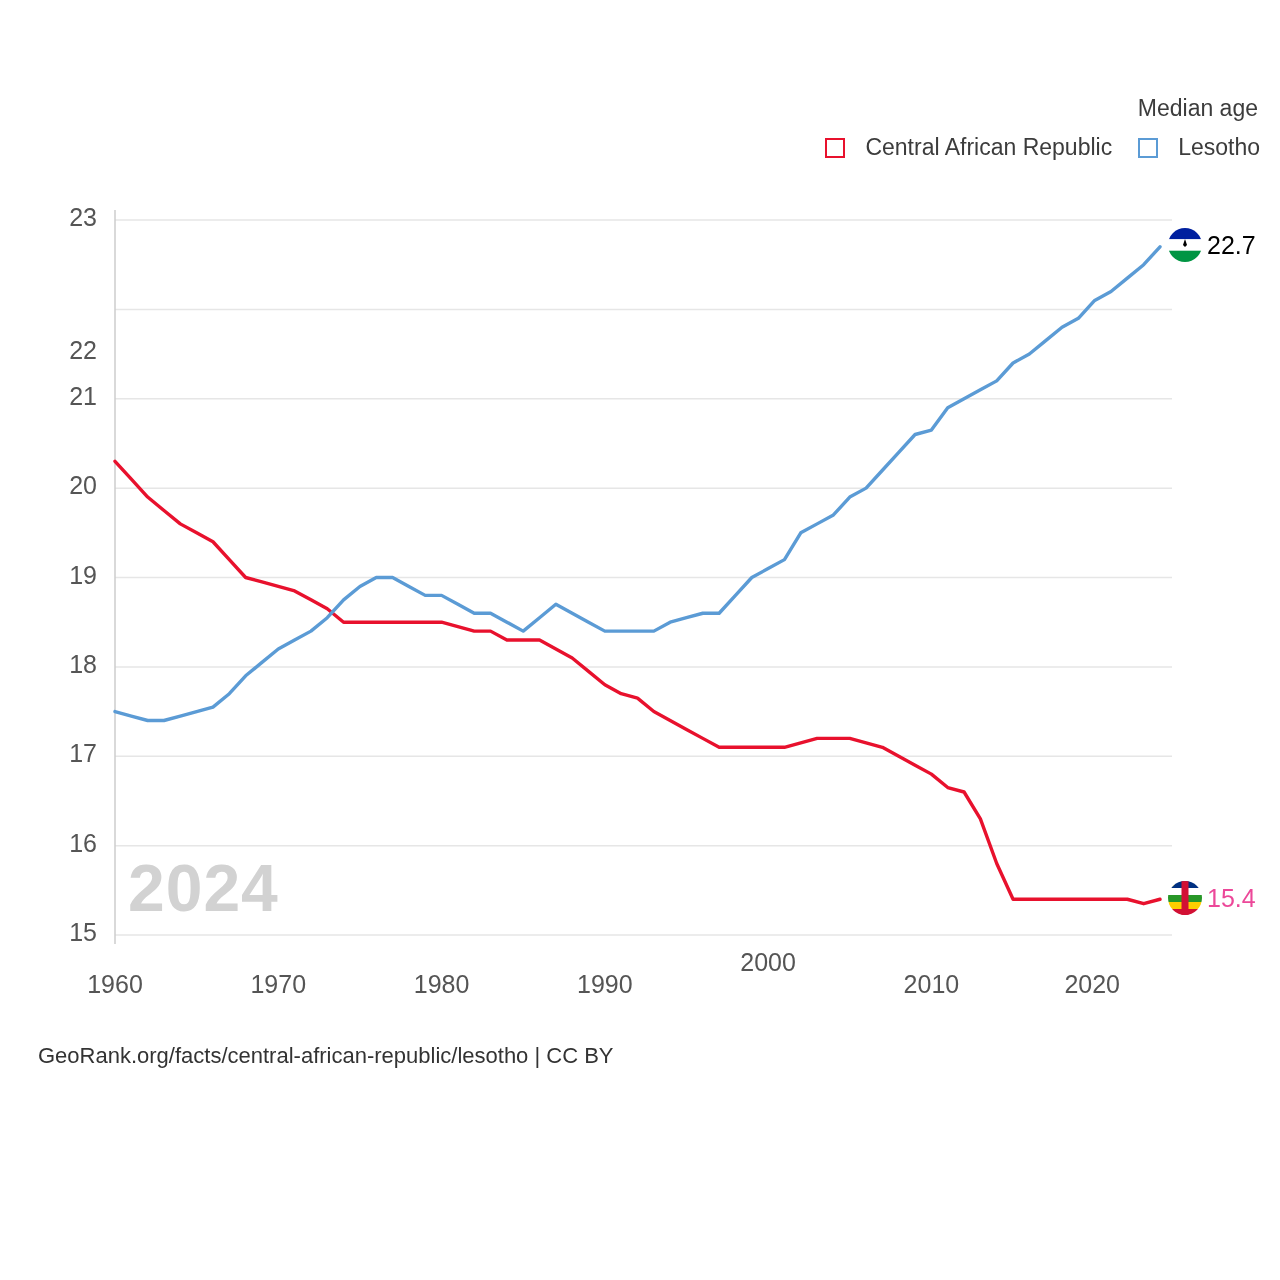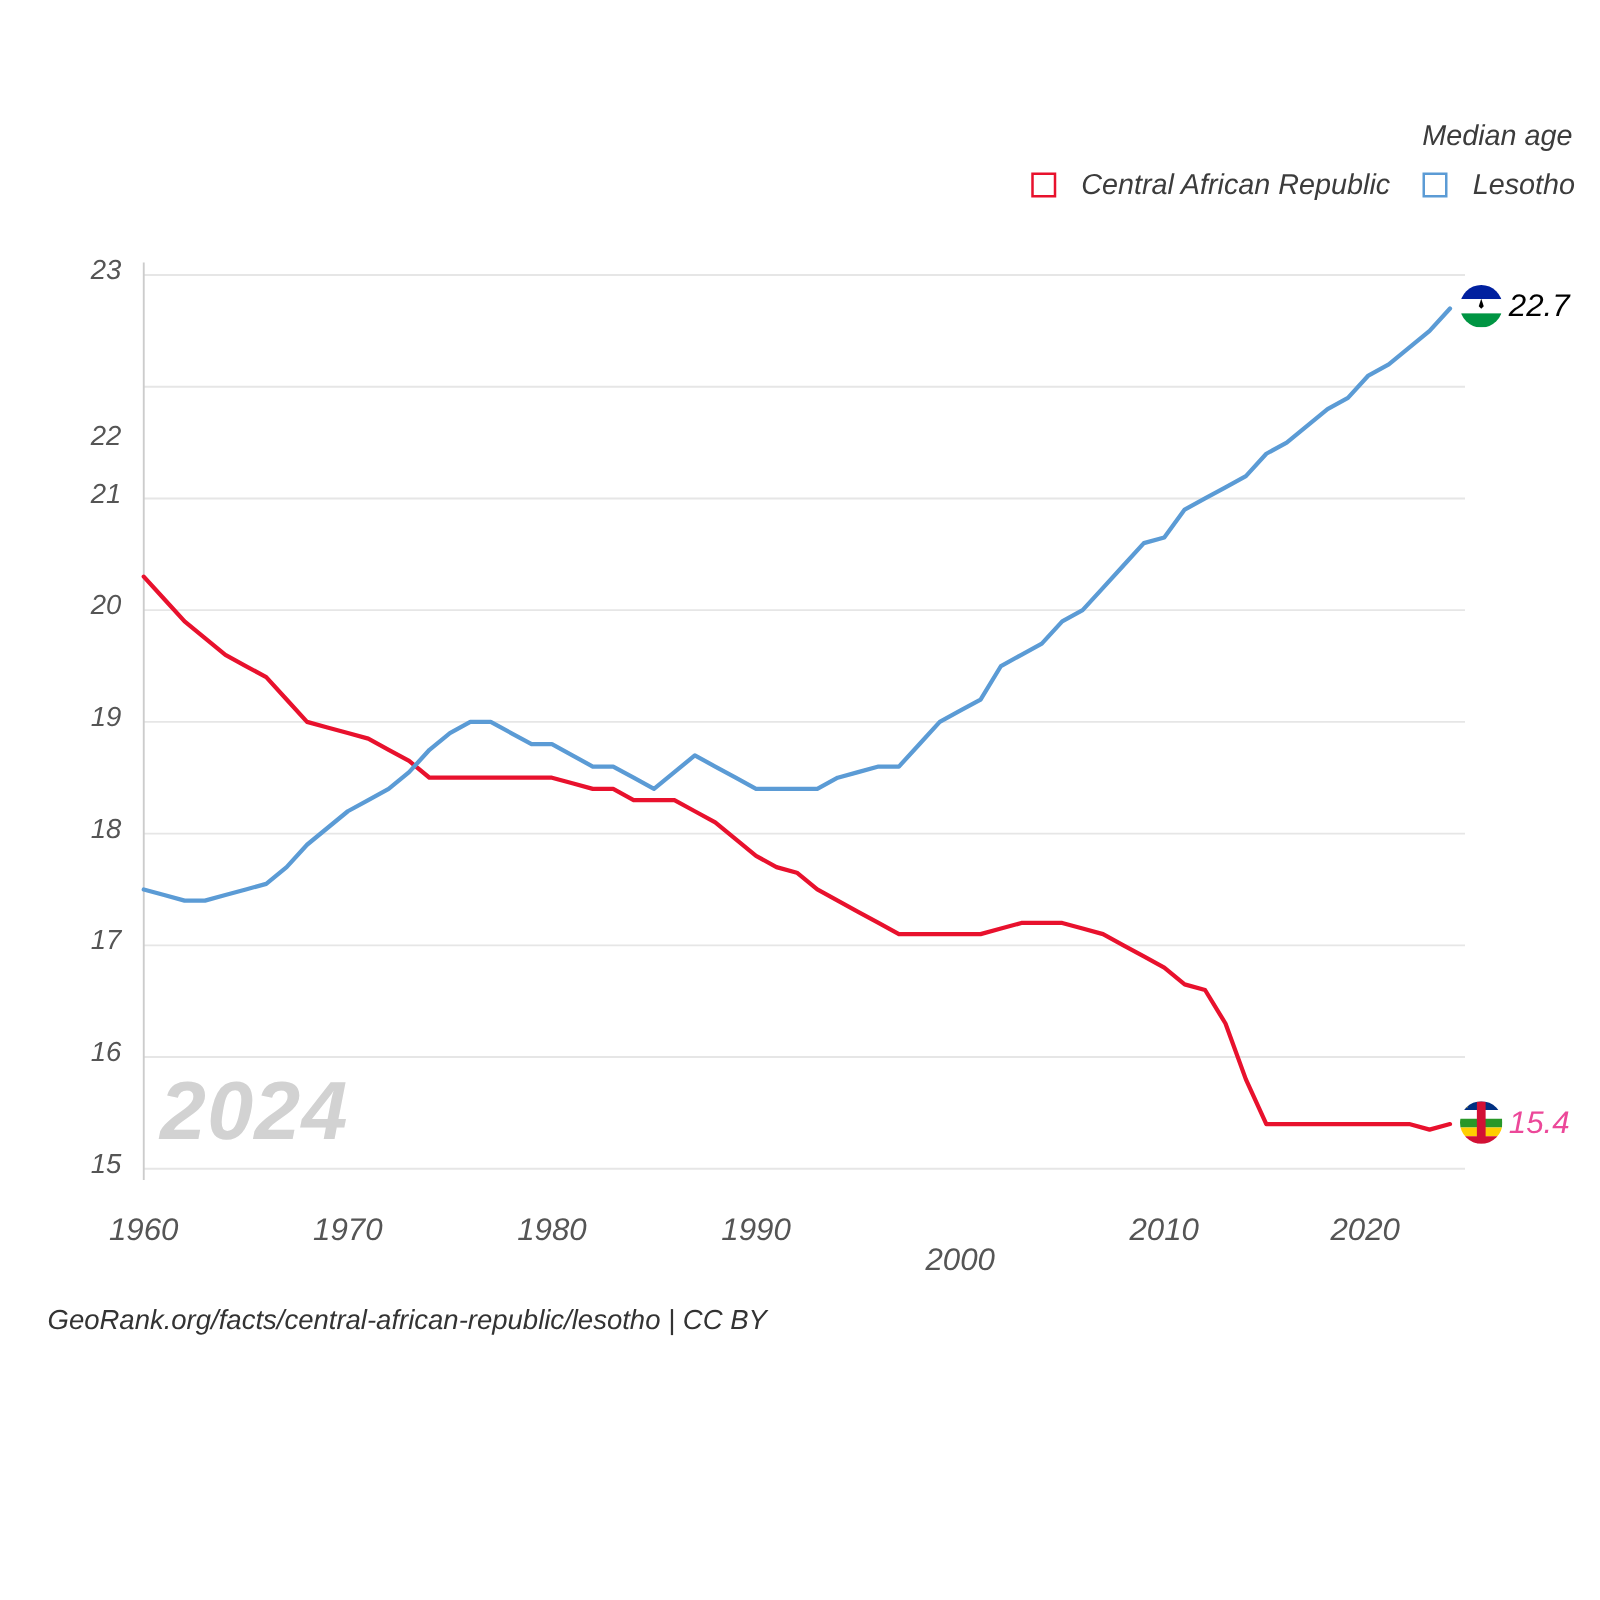--- a/index.html
+++ b/index.html
@@ -13,21 +13,20 @@
     font-family: "Liberation Sans", sans-serif;
     color: #333333;
     position: relative;
     overflow: hidden;
   }
   #chart-root {
     position: absolute;
     left: 0; top: 0;
     width: 1184px;
     height: 1280px;
-    font-style: italic;
   }
   .legend {
     position: absolute;
     left: 700px;
     top: 95px;
     width: 560px;
     text-align: right;
   }
   .legend-title {
     font-size: 23px;
@@ -65,21 +64,21 @@
     font-size: 66px;
     font-weight: bold;
     color: #d2d2d2;
     letter-spacing: 1px;
     user-select: none;
   }
   .ytick {
     position: absolute;
     width: 60px;
     text-align: right;
-    font-size: 22px;
+    font-size: 25px;
     color: #555555;
   }
   .xtick {
     position: absolute;
     width: 120px;
     text-align: center;
     font-size: 25px;
     color: #555555;
   }
   .end-label {
@@ -157,21 +156,21 @@
       <div class="ytick" style="left: 37px; top: 471.125px;">20</div>
       <div class="ytick" style="left: 37px; top: 381.75px;">21</div>
       <div class="ytick" style="left: 37px; top: 292.375px; margin-top: 44px;">22</div>
       <div class="ytick" style="left: 37px; top: 203px;">23</div>
     </div>
   <div id="xticks">
       <div class="xtick" style="left: 55px; top: 970px;">1960</div>
       <div class="xtick" style="left: 218.281px; top: 970px;">1970</div>
       <div class="xtick" style="left: 381.562px; top: 970px;">1980</div>
       <div class="xtick" style="left: 544.844px; top: 970px;">1990</div>
-      <div class="xtick" style="left: 708.125px; top: 994px;">2000</div>
+      <div class="xtick" style="left: 708.125px; top: 948px;">2000</div>
       <div class="xtick" style="left: 871.406px; top: 970px;">2010</div>
       <div class="xtick" style="left: 1000px; top: 970px; text-align: right;">2020</div>
     </div>
 
   <div class="flag-marker" style="left:1168px; top:228px;">
     <svg width="34" height="34" viewBox="0 0 34 34">
       <rect x="0" y="0" width="34" height="11.3" fill="#00209f"></rect>
       <rect x="0" y="11.3" width="34" height="11.4" fill="#ffffff"></rect>
       <rect x="0" y="22.7" width="34" height="11.3" fill="#009543"></rect>
       <path d="M17 11 l2 6 -2 2 -2 -2 z" fill="#000000"></path>

